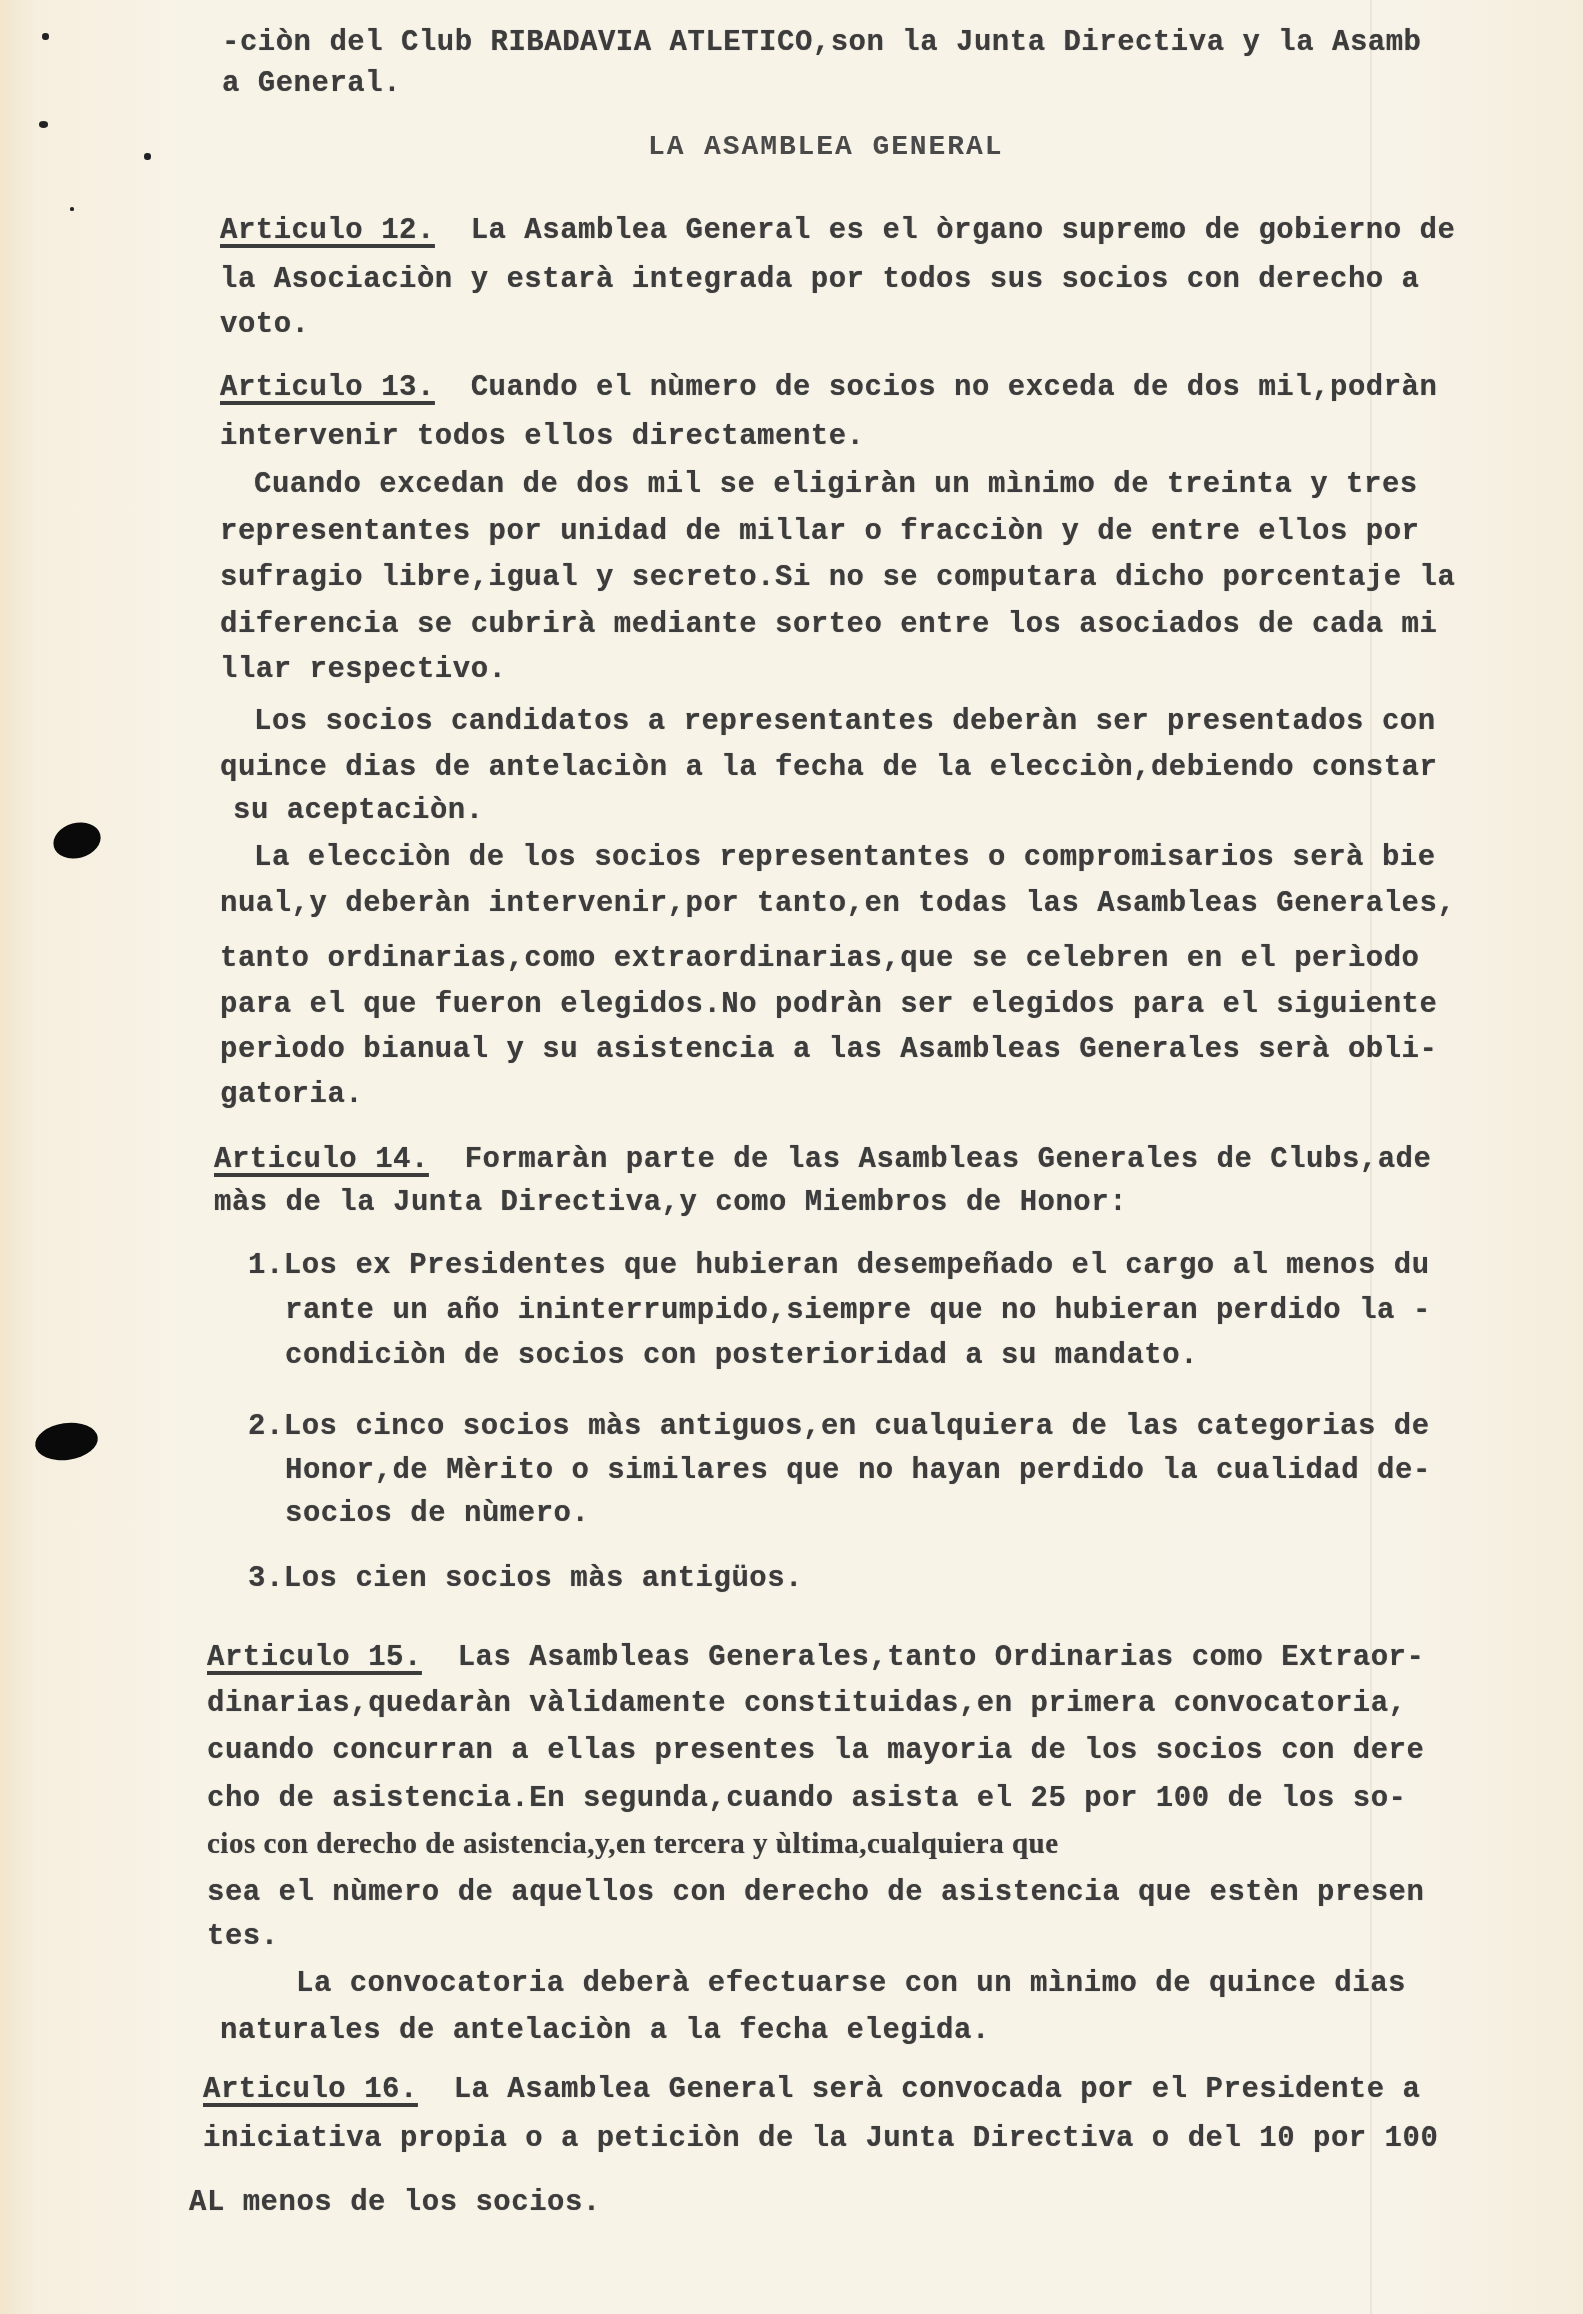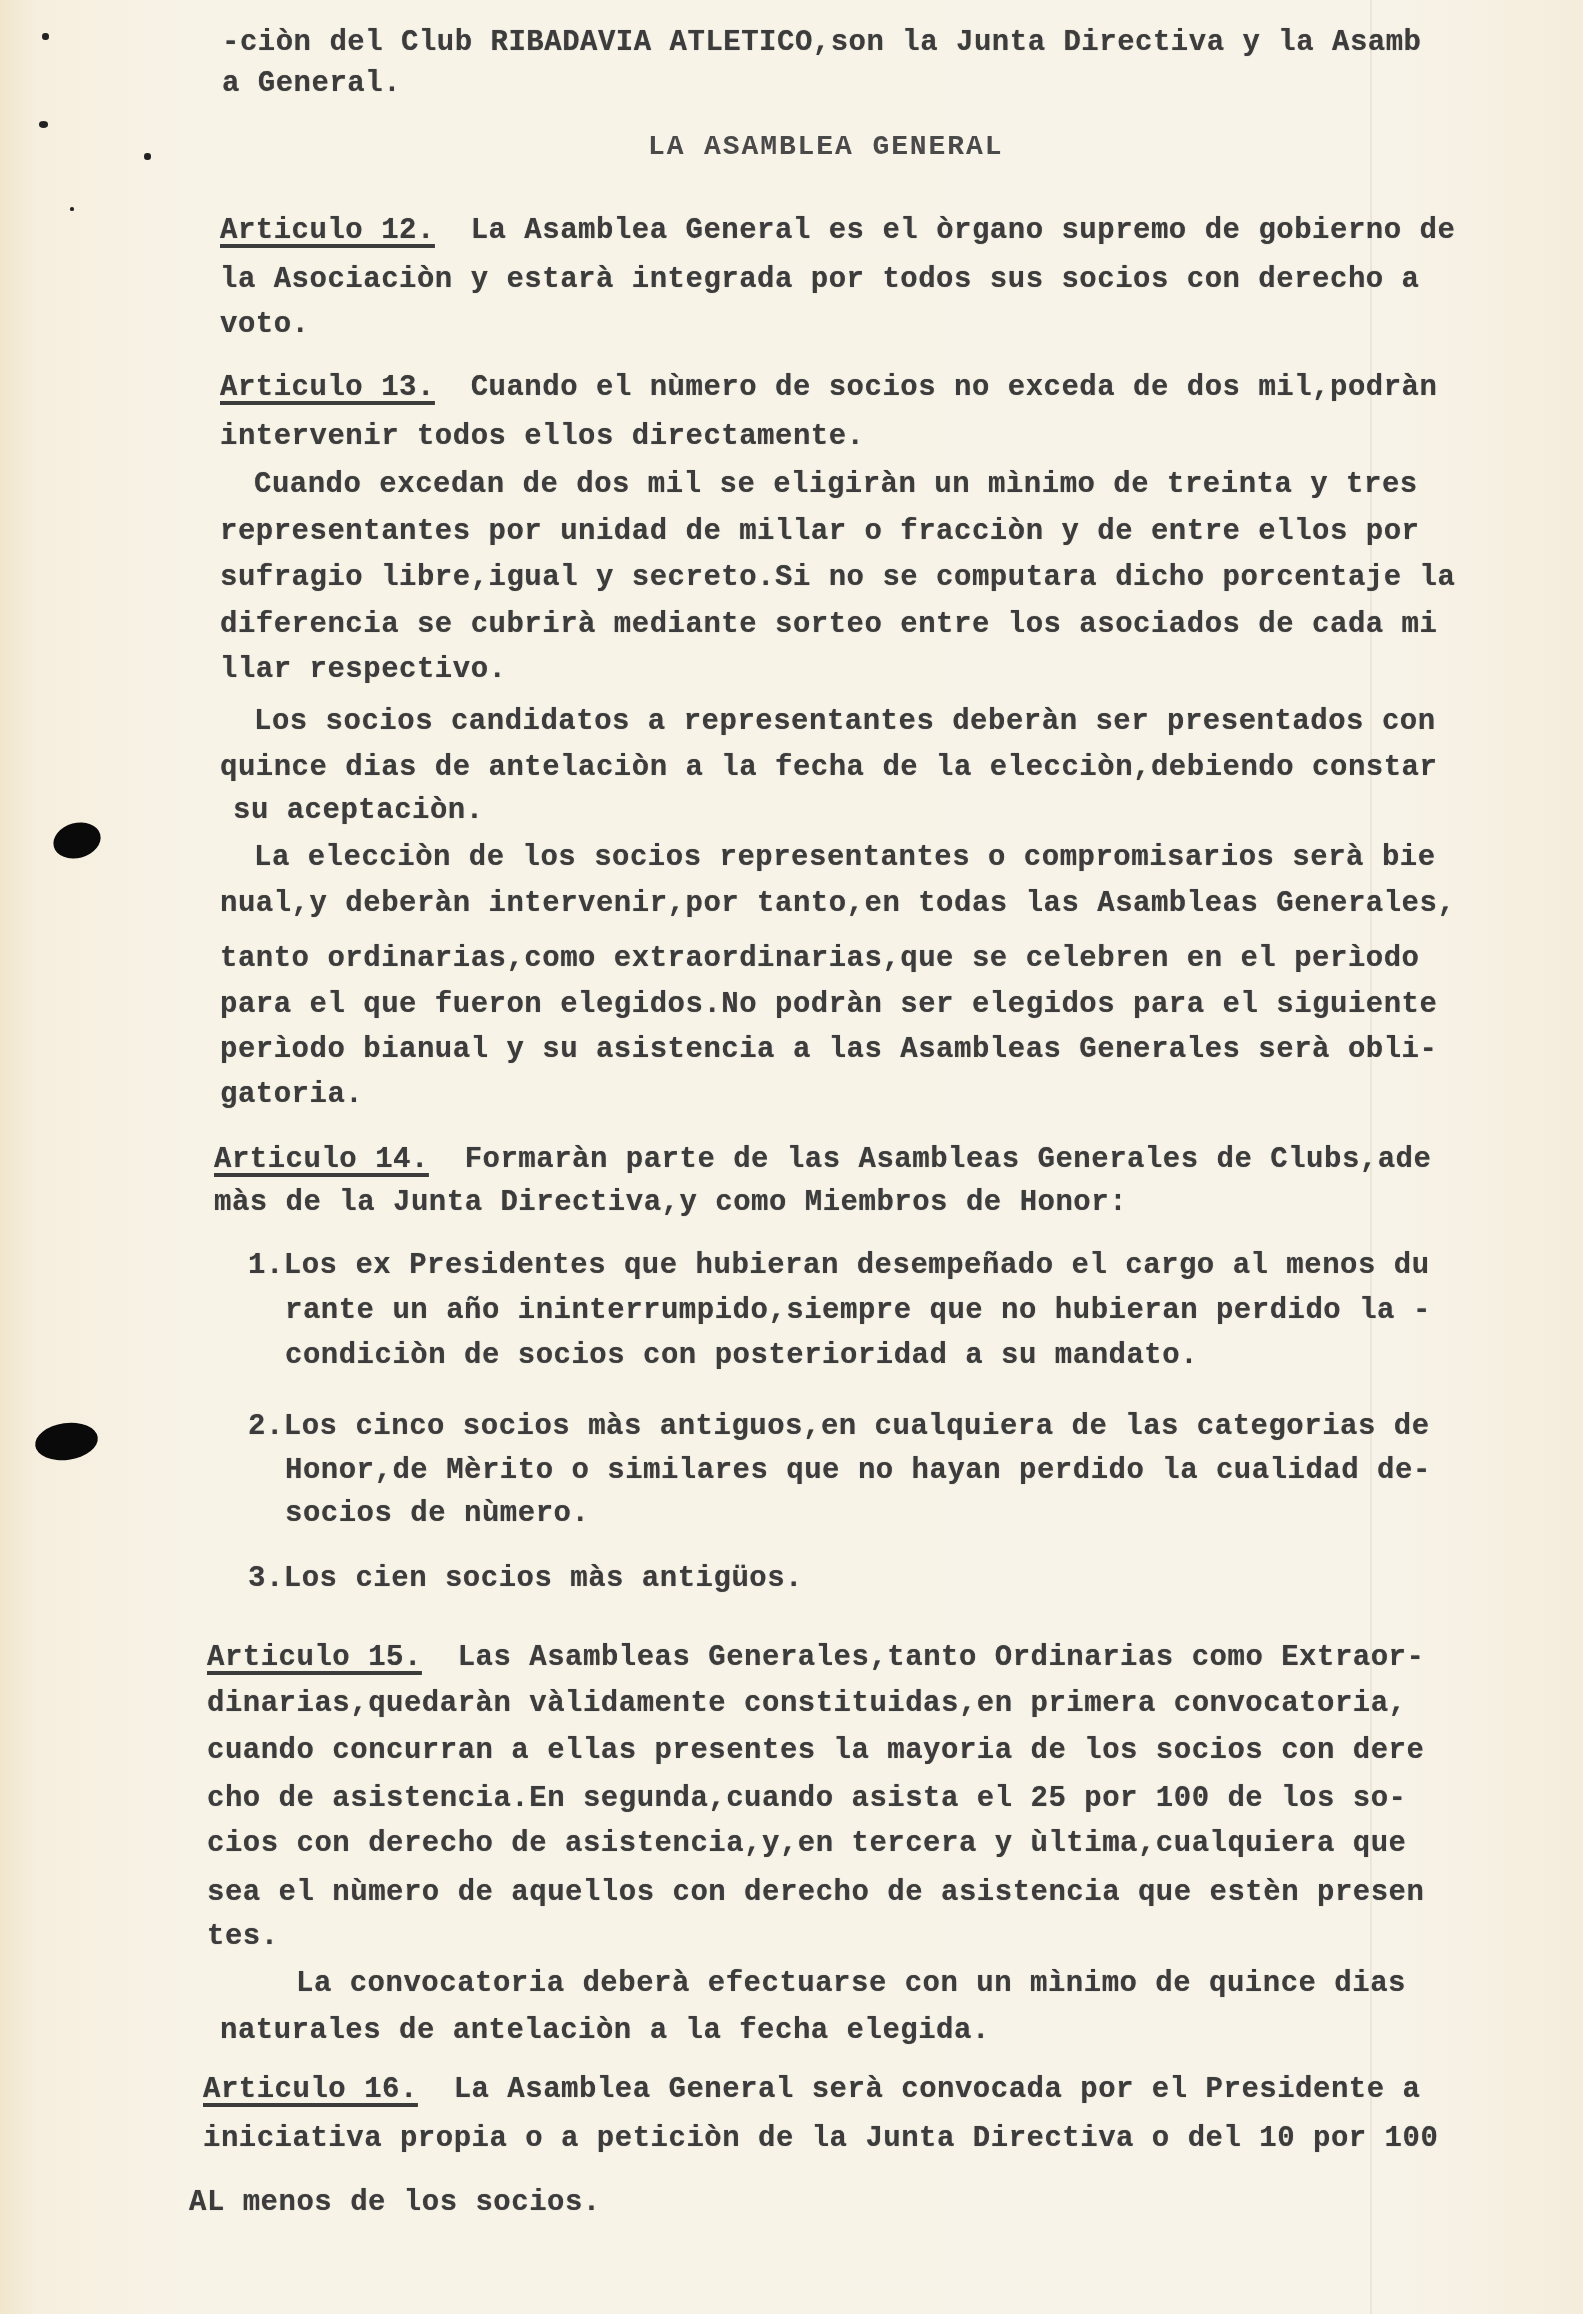--- a/index.html
+++ b/index.html
@@ -90,21 +90,21 @@
   <div class="line" style="left:248px;top:1410px;">2.Los cinco socios màs antiguos,en cualquiera de las categorias de</div>
   <div class="line" style="left:285px;top:1454px;">Honor,de Mèrito o similares que no hayan perdido la cualidad de-</div>
   <div class="line" style="left:285px;top:1497px;">socios de nùmero.</div>
 
   <div class="line" style="left:248px;top:1562px;">3.Los cien socios màs antigüos.</div>
 
   <div class="line" style="left:207px;top:1641px;"><span class="art">Articulo 15.</span>  <span>Las Asambleas Generales,tanto Ordinarias como Extraor-</span></div>
   <div class="line" style="left:207px;top:1687px;">dinarias,quedaràn vàlidamente constituidas,en primera convocatoria,</div>
   <div class="line" style="left:207px;top:1734px;">cuando concurran a ellas presentes la mayoria de los socios con dere</div>
   <div class="line" style="left:207px;top:1782px;">cho de asistencia.En segunda,cuando asista el 25 por 100 de los so-</div>
-  <div class="line" style="left:207px;top:1827px;">cios con derecho de asistencia,y,en tercera y ùltima,cualquiera que</div>
+  <div class="line" style="left:207px;top:1827px;font-family:Liberation Serif, serif;">cios con derecho de asistencia,y,en tercera y ùltima,cualquiera que</div>
   <div class="line" style="left:207px;top:1876px;">sea el nùmero de aquellos con derecho de asistencia que estèn presen</div>
   <div class="line" style="left:207px;top:1920px;">tes.</div>
   <div class="line" style="left:296px;top:1967px;">La convocatoria deberà efectuarse con un mìnimo de quince dias</div>
   <div class="line" style="left:220px;top:2014px;">naturales de antelaciòn a la fecha elegida.</div>
 
   <div class="line" style="left:203px;top:2073px;"><span class="art">Articulo 16.</span>  <span>La Asamblea General serà convocada por el Presidente a</span></div>
   <div class="line" style="left:203px;top:2122px;">iniciativa propia o a peticiòn de la Junta Directiva o del 10 por 100</div>
   <div class="line" style="left:189px;top:2167px;margin-top:19px;">AL menos de los socios.</div>
 </div>
 

